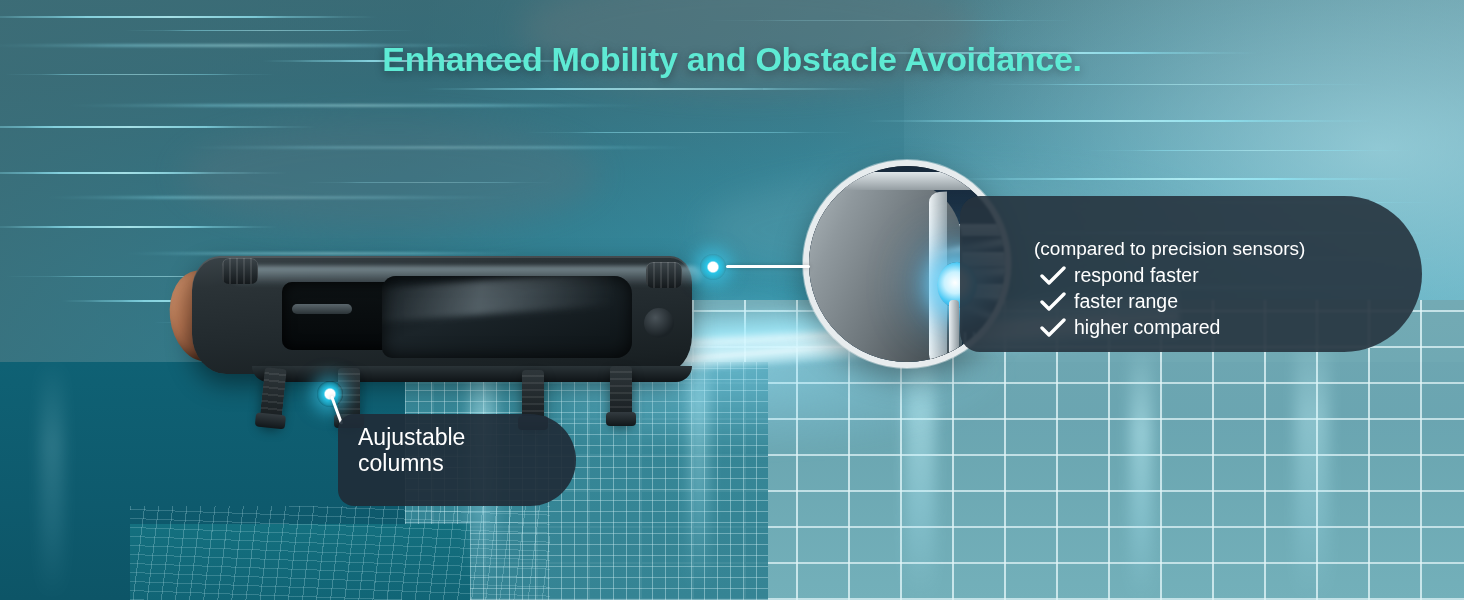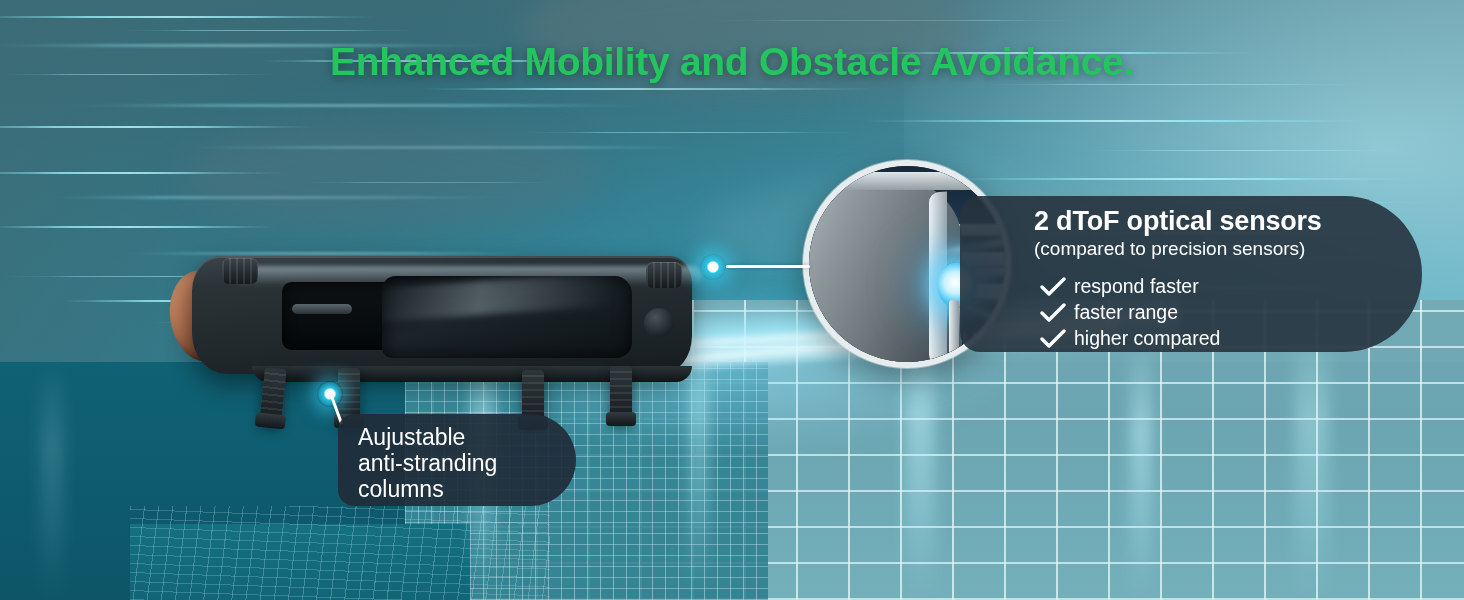--- a/index.html
+++ b/index.html
@@ -214,21 +214,21 @@
 
   
   .marker{position:absolute;width:26px;height:26px;border-radius:50%;
     background:radial-gradient(circle, #ffffff 0%, #ffffff 26%, rgba(40,200,235,.95) 34%, rgba(40,200,235,.55) 60%, rgba(40,200,235,0) 78%);
     box-shadow:0 0 16px 6px rgba(60,210,245,.55);}
   .leader{position:absolute;background:#ffffff;border-radius:2px;box-shadow:0 0 4px rgba(0,0,0,.25);}
 
   
   .headline{
     position:absolute;left:0;top:40px;width:1464px;text-align:center;
-    color:#22c55e;font-size:39px;font-weight:700;letter-spacing:-.3px;line-height:1.15;
+    color:#5eead4;font-size:34px;font-weight:700;letter-spacing:-.3px;line-height:1.15;
     text-shadow:0 2px 10px rgba(0,0,0,.35);
   }
   .subhead{
     position:absolute;left:0;top:100px;width:1464px;text-align:center;
     color:#fff;font-size:25px;font-weight:400;letter-spacing:.1px;
     text-shadow:0 2px 8px rgba(0,0,0,.35);
   }
 
   
   .panel-sensors{
@@ -236,21 +236,21 @@
     background:rgba(38,51,62,.90);
     border-radius:20px 78px 78px 20px;
     backdrop-filter:blur(1px);
   }
   .panel-sensors .p-title{
     position:absolute;left:74px;top:10px;color:#fff;font-size:27px;font-weight:700;letter-spacing:-.2px;white-space:nowrap;
   }
   .panel-sensors .p-sub{
     position:absolute;left:74px;top:42px;color:#fff;font-size:19px;font-weight:400;white-space:nowrap;
   }
-  .checklist{position:absolute;left:80px;top:78px;}
+  .checklist{position:absolute;left:80px;top:67px;}
   .check-row{display:flex;align-items:center;height:25px;margin-bottom:1px;}
   .check-ico{width:26px;height:20px;margin-right:8px;flex:0 0 26px;}
   .check-ico svg{display:block;}
   .check-lbl{color:#fff;font-size:19.5px;font-weight:400;white-space:nowrap;}
 
   .panel-columns{
     position:absolute;left:338px;top:414px;width:238px;height:92px;
     background:rgba(32,45,56,.92);
     border-radius:16px 46px 46px 16px;
   }
@@ -369,21 +369,20 @@
 
   <div class="marker" style="left:700px;top:254px;"></div>
   <div class="leader" style="left:726px;top:265px;width:84px;height:3px;"></div>
 
   <div class="marker" style="left:317px;top:381px;"></div>
   <div class="leader" style="left:330px;top:396px;width:3px;height:30px;transform:rotate(-20deg);transform-origin:top center;"></div>
 
   <div class="headline">Enhanced Mobility and Obstacle Avoidance.</div>
 
   <div class="panel-sensors">
-    <div class="p-title">2 dToF optical sensors</div>
     <div class="p-sub">(compared to precision sensors)</div>
     <div class="checklist">
       <div class="check-row">
         <span class="check-ico">
           <svg width="26" height="20" viewBox="0 0 26 20">
               <path d="M2 10 L9 17 L24 2" fill="none" stroke="#ffffff" stroke-width="3.4" stroke-linecap="round" stroke-linejoin="round"></path>
             </svg>
         </span>
         <span class="check-lbl">respond faster</span>
       </div>
@@ -402,18 +401,17 @@
             </svg>
         </span>
         <span class="check-lbl">higher compared</span>
       </div>
     </div>
   </div>
 
   <div class="panel-columns">
     <div class="c-wrap">
       <div class="c-line">Aujustable</div>
-      <div class="c-line">anti-stranding</div>
       <div class="c-line">columns</div>
     </div>
   </div>
 
 </div>
 
 </body></html>

